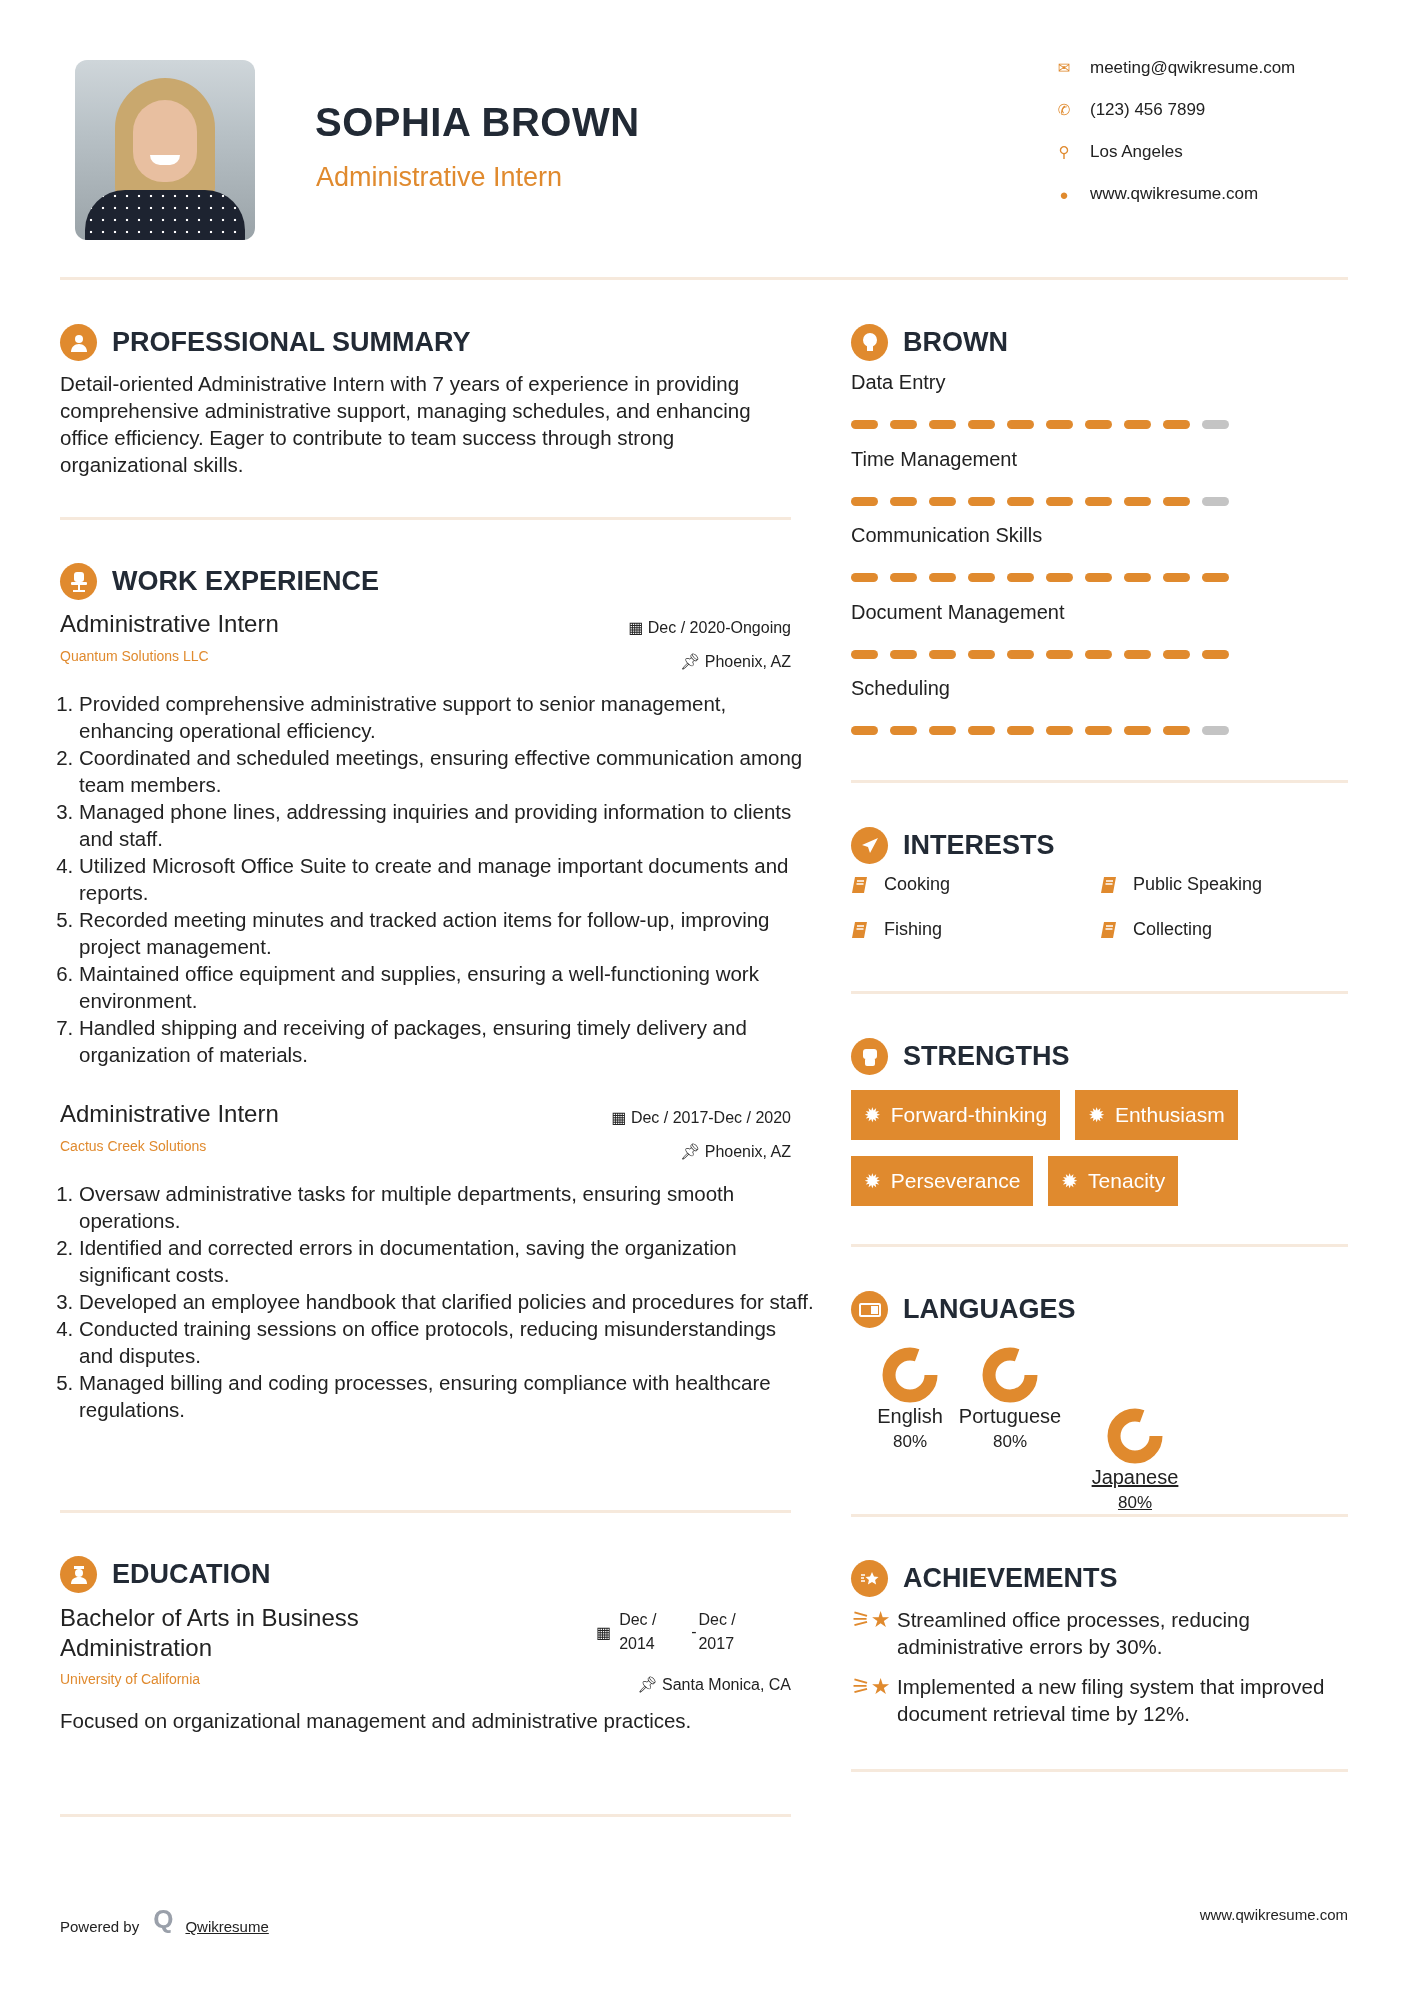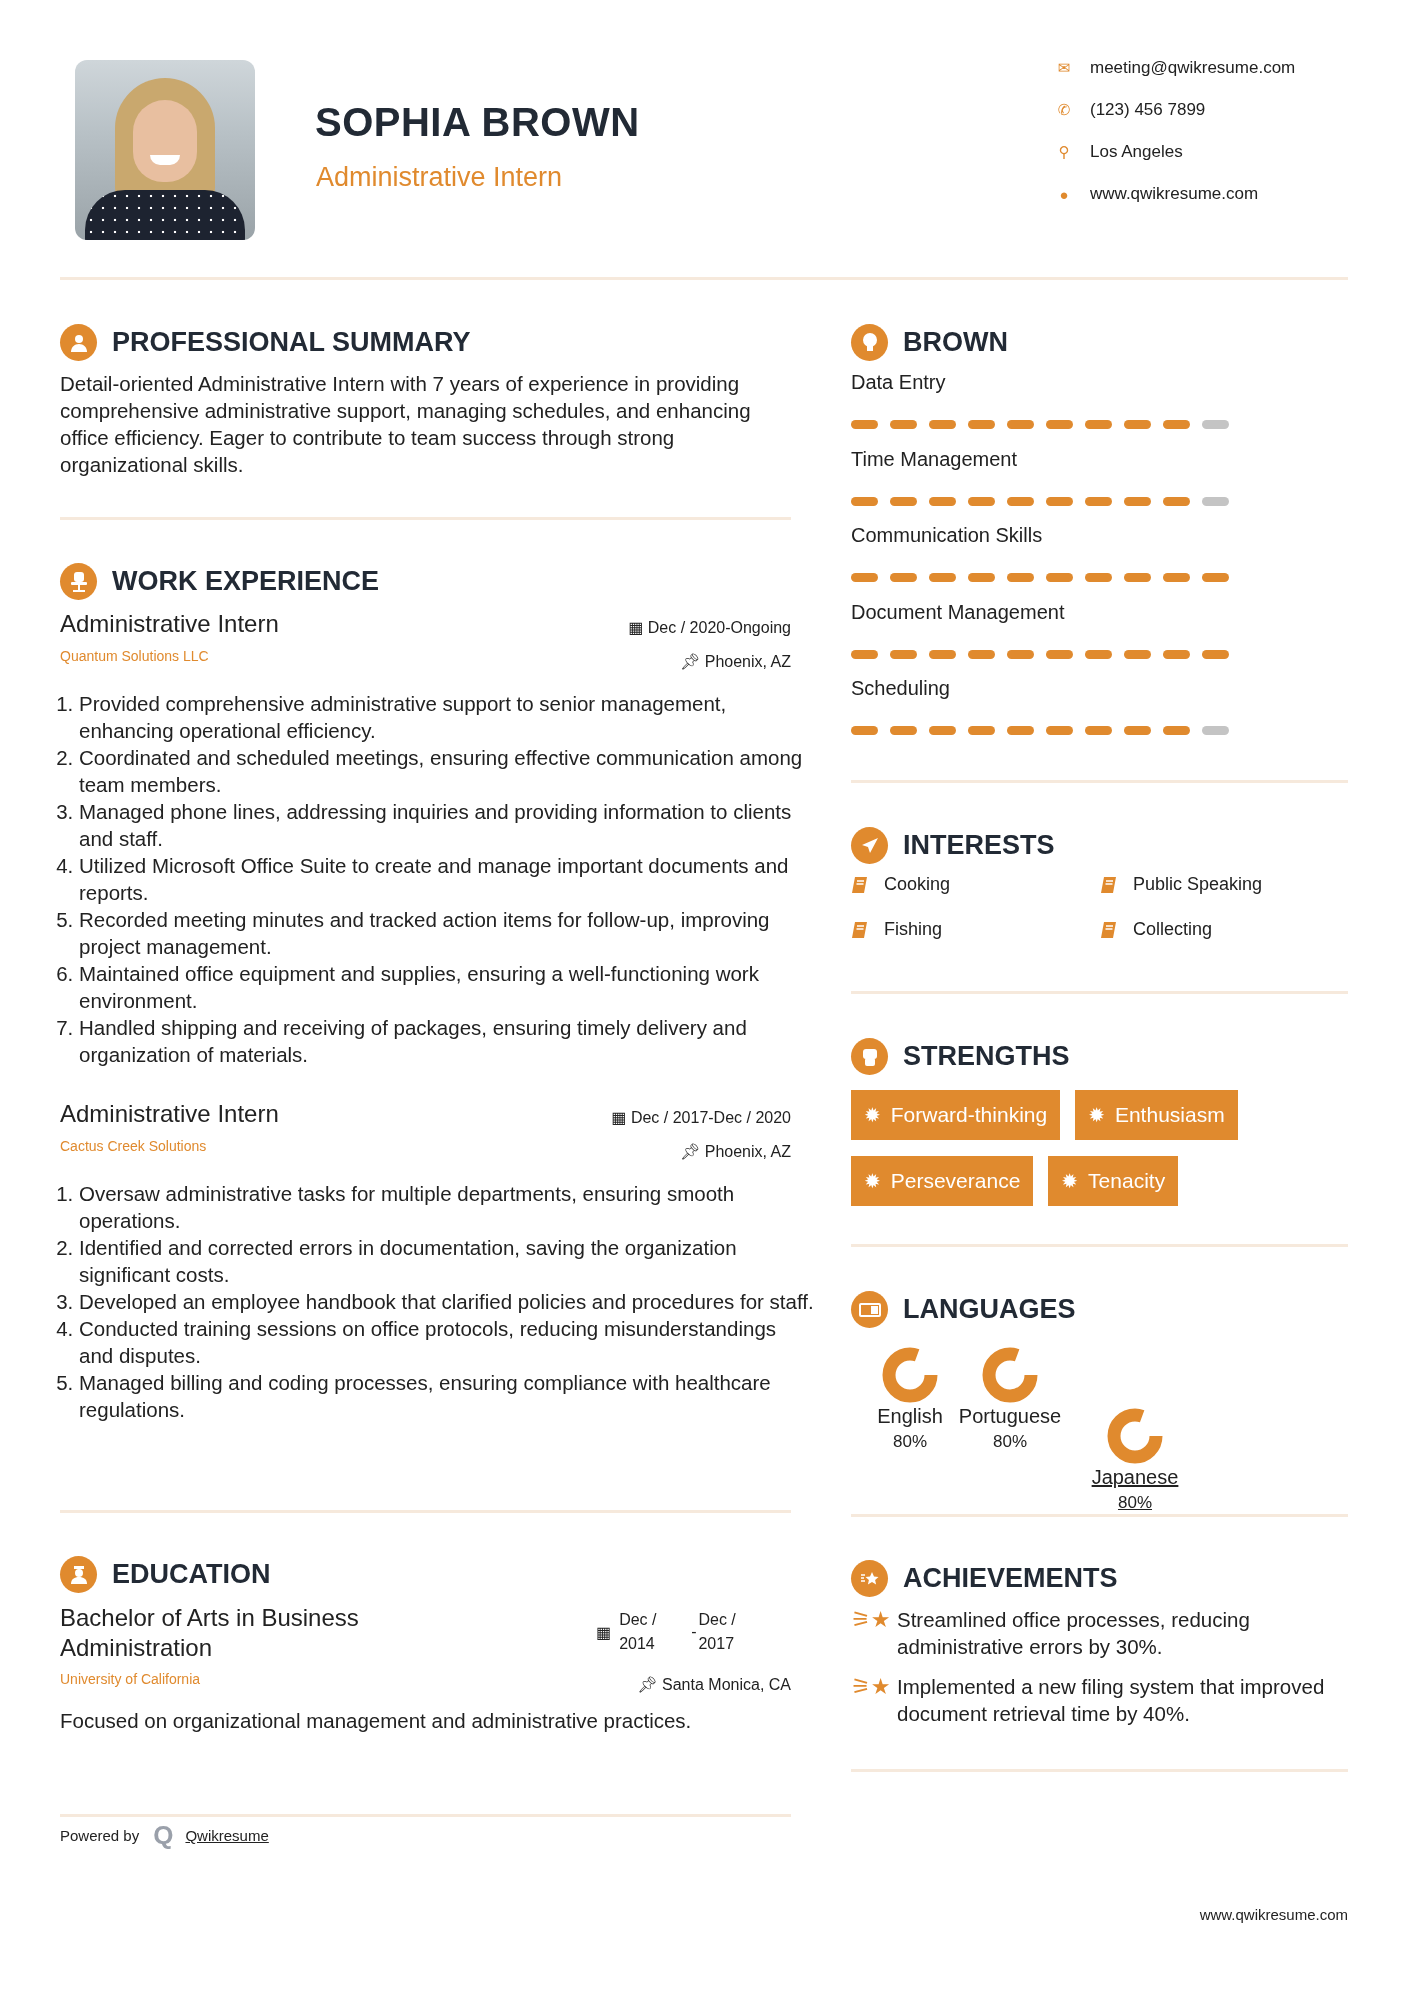--- a/index.html
+++ b/index.html
@@ -355,22 +355,22 @@
       </svg>
   </span>
   <span>ACHIEVEMENTS</span>
 </div>
 <div class="abs ach" style="left:851px;top:1606px;width:497px">
   <span class="ic">⚞★</span>
   <span>Streamlined office processes, reducing administrative errors by 30%.</span>
 </div>
 <div class="abs ach" style="left:851px;top:1673px;width:497px">
   <span class="ic">⚞★</span>
-  <span>Implemented a new filing system that improved document retrieval time by 40%.</span>
+  <span>Implemented a new filing system that improved document retrieval time by 12%.</span>
 </div>
 <div class="abs divider" style="left:851px;top:1769px;width:497px"></div>
 
-<div class="abs footer" style="left:60px;top:1820px;display:flex;align-items:center">
+<div class="abs footer" style="left:60px;top:1904px;display:flex;align-items:flex-end">
   <span>Powered by</span>
   <span style="margin:0 12px 0 14px;font-size:26px;color:#9aa0aa;font-weight:bold">Q</span>
   <a style="text-decoration:underline;color:#222">Qwikresume</a>
 </div>
 <div class="abs footer" style="right:59px;top:1906px">www.qwikresume.com</div>
 
 </body></html>

